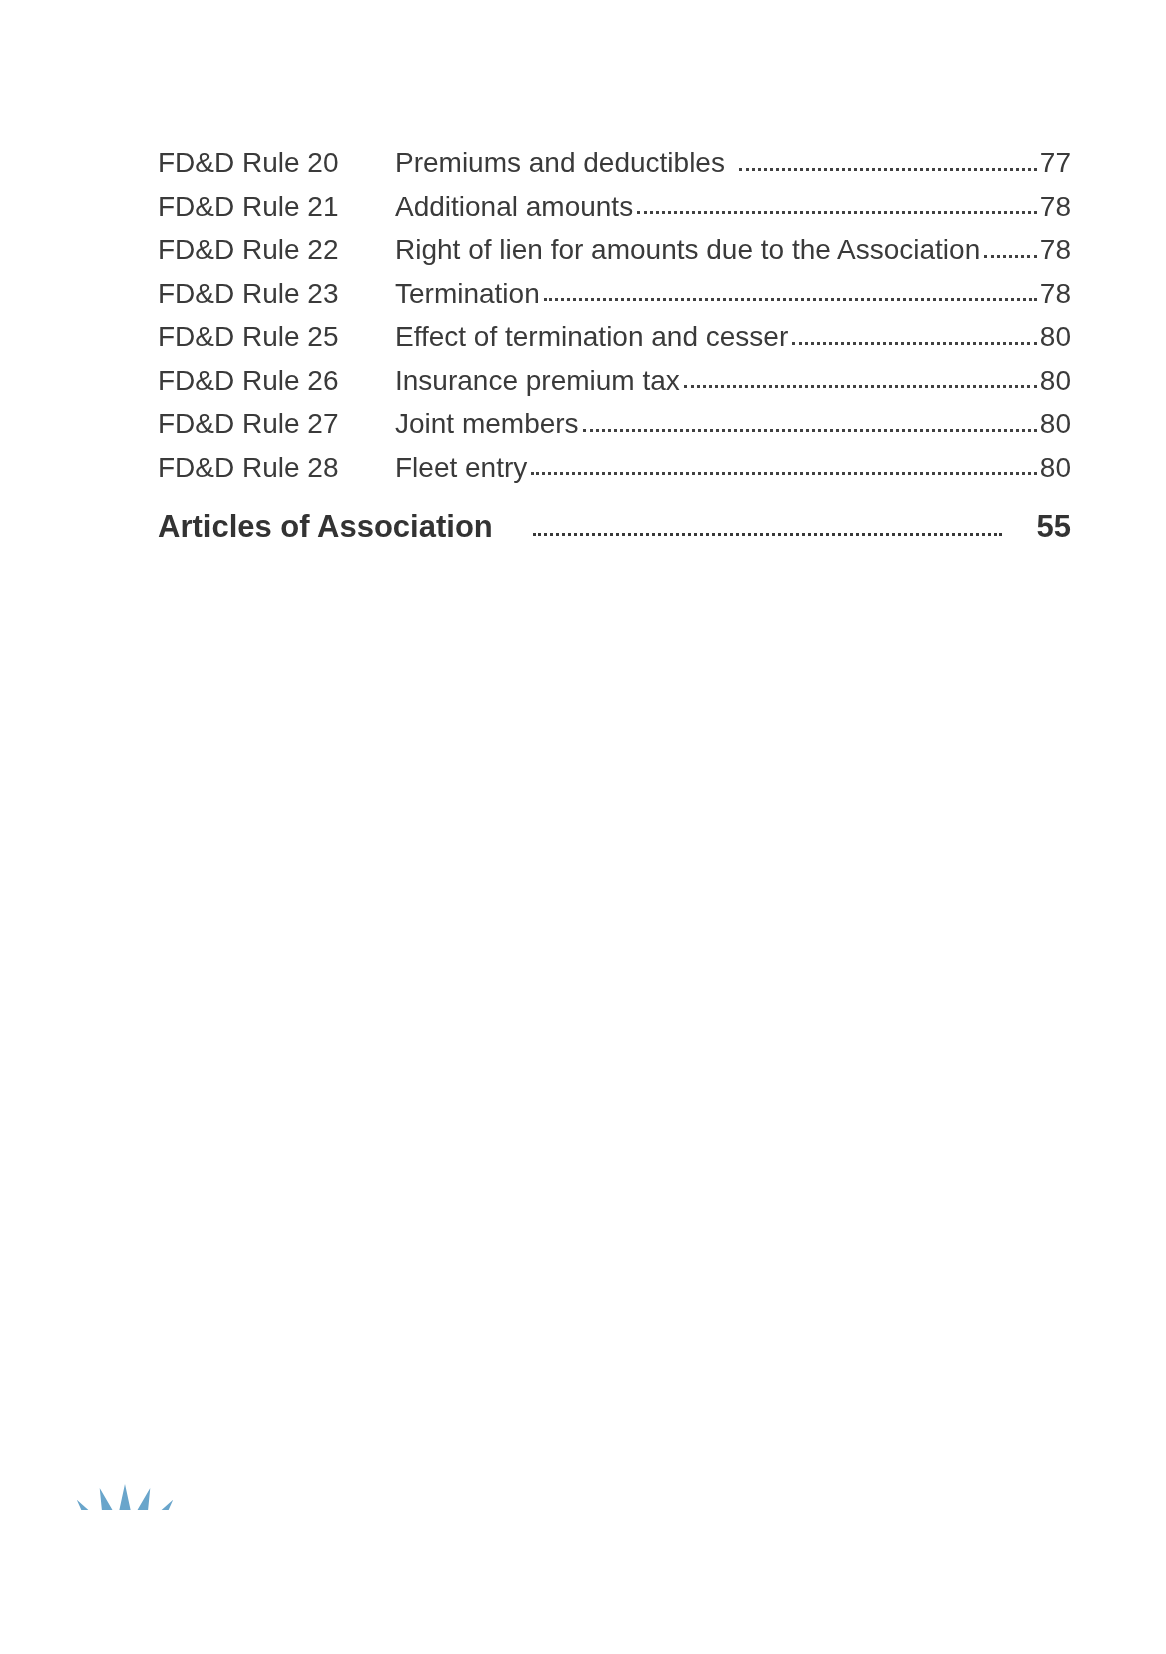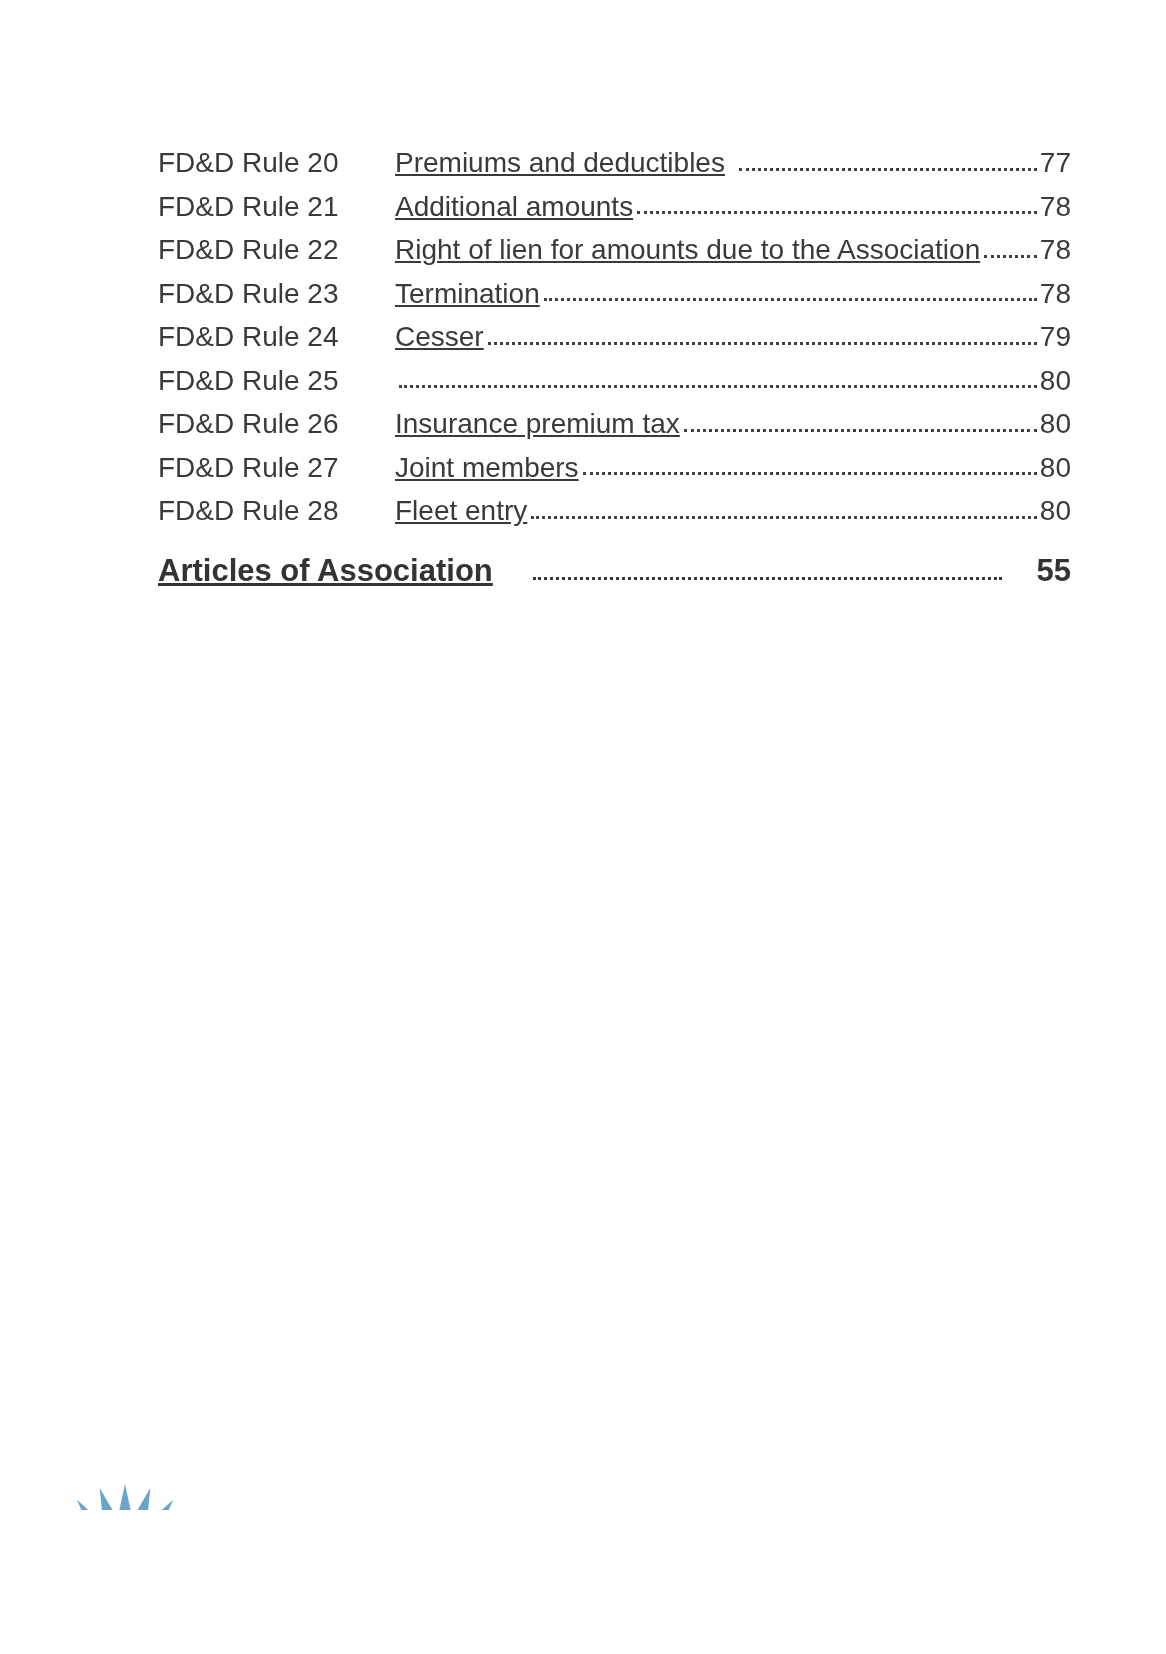--- a/index.html
+++ b/index.html
@@ -15,21 +15,21 @@
   
   .toc {
     position:absolute; left:120px; top:134px; width:913px;
     color:#3a3a3a; z-index:1;
   }
   .toc-row {
     display:flex; align-items:flex-end;
     height:43.5px; font-size:28px; line-height:1.05;
   }
   .toc-label { flex:none; width:237px; }
-  .toc-title { flex:none; white-space:nowrap;text-decoration:underline; }
+  .toc-title { flex:none; white-space:nowrap; }
   .toc-dots {
     flex:1 1 auto; min-width:12px;
     border-bottom:3px dotted #414141;
     margin:0 3px 7px 4px;
   }
   .toc-row:nth-child(1) .toc-dots { margin-left:14px; }
   .toc-page { flex:none;text-align:right; }
 
   .toc-section {
     display:flex; align-items:flex-end;
@@ -79,29 +79,24 @@
     <span class="toc-page">78</span>
   </div>
 
   <div class="toc-row">
     <span class="toc-label">FD&amp;D Rule 23</span>
     <span class="toc-title">Termination</span>
     <span class="toc-dots"></span>
     <span class="toc-page">78</span>
   </div>
 
-  <div class="toc-row">
-    <span class="toc-label">FD&amp;D Rule 24</span>
-    <span class="toc-title">Cesser</span>
-    <span class="toc-dots"></span>
-    <span class="toc-page">79</span>
-  </div>
 
   <div class="toc-row">
     <span class="toc-label">FD&amp;D Rule 25</span>
+    <span class="toc-title">Effect of termination and cesser</span>
     <span class="toc-dots"></span>
     <span class="toc-page">80</span>
   </div>
 
   <div class="toc-row">
     <span class="toc-label">FD&amp;D Rule 26</span>
     <span class="toc-title">Insurance premium tax</span>
     <span class="toc-dots"></span>
     <span class="toc-page">80</span>
   </div>

